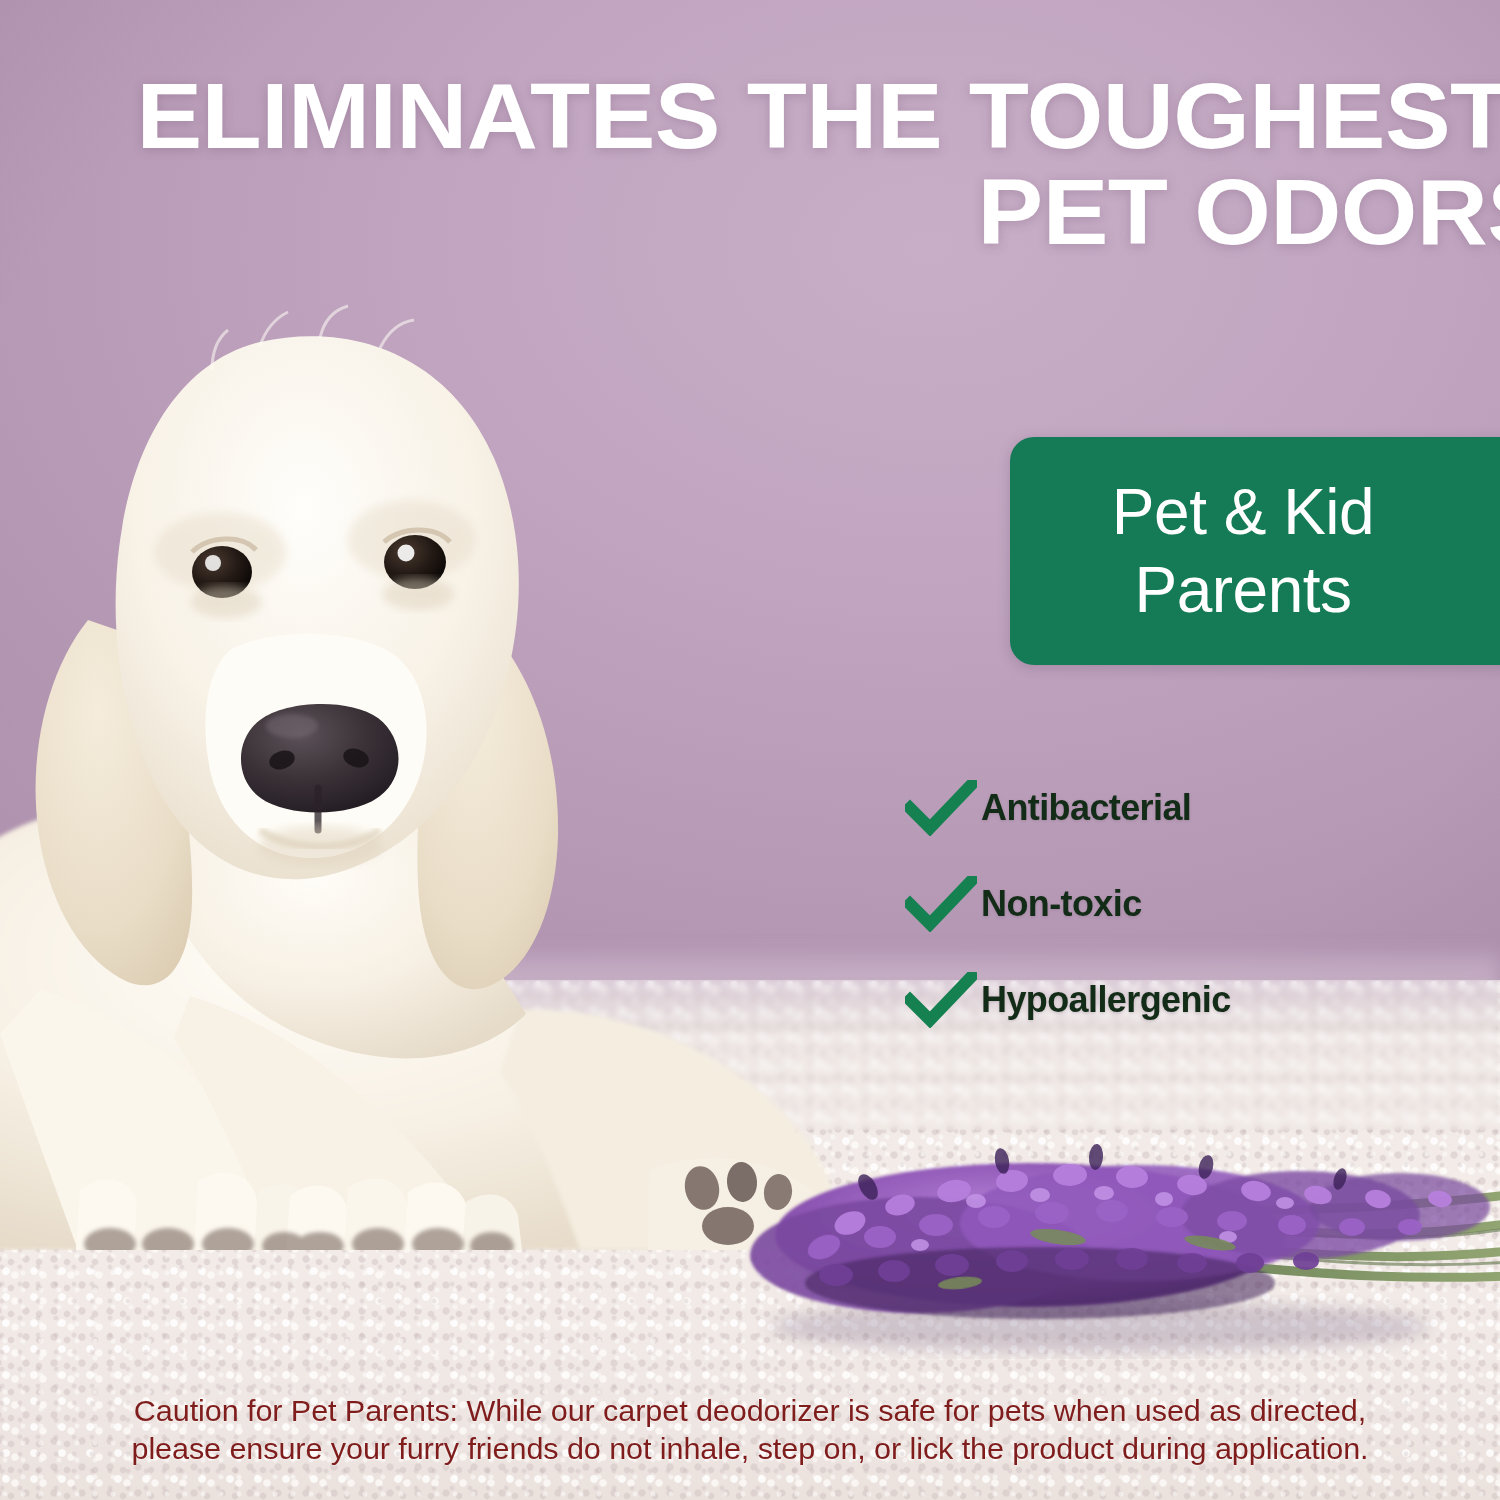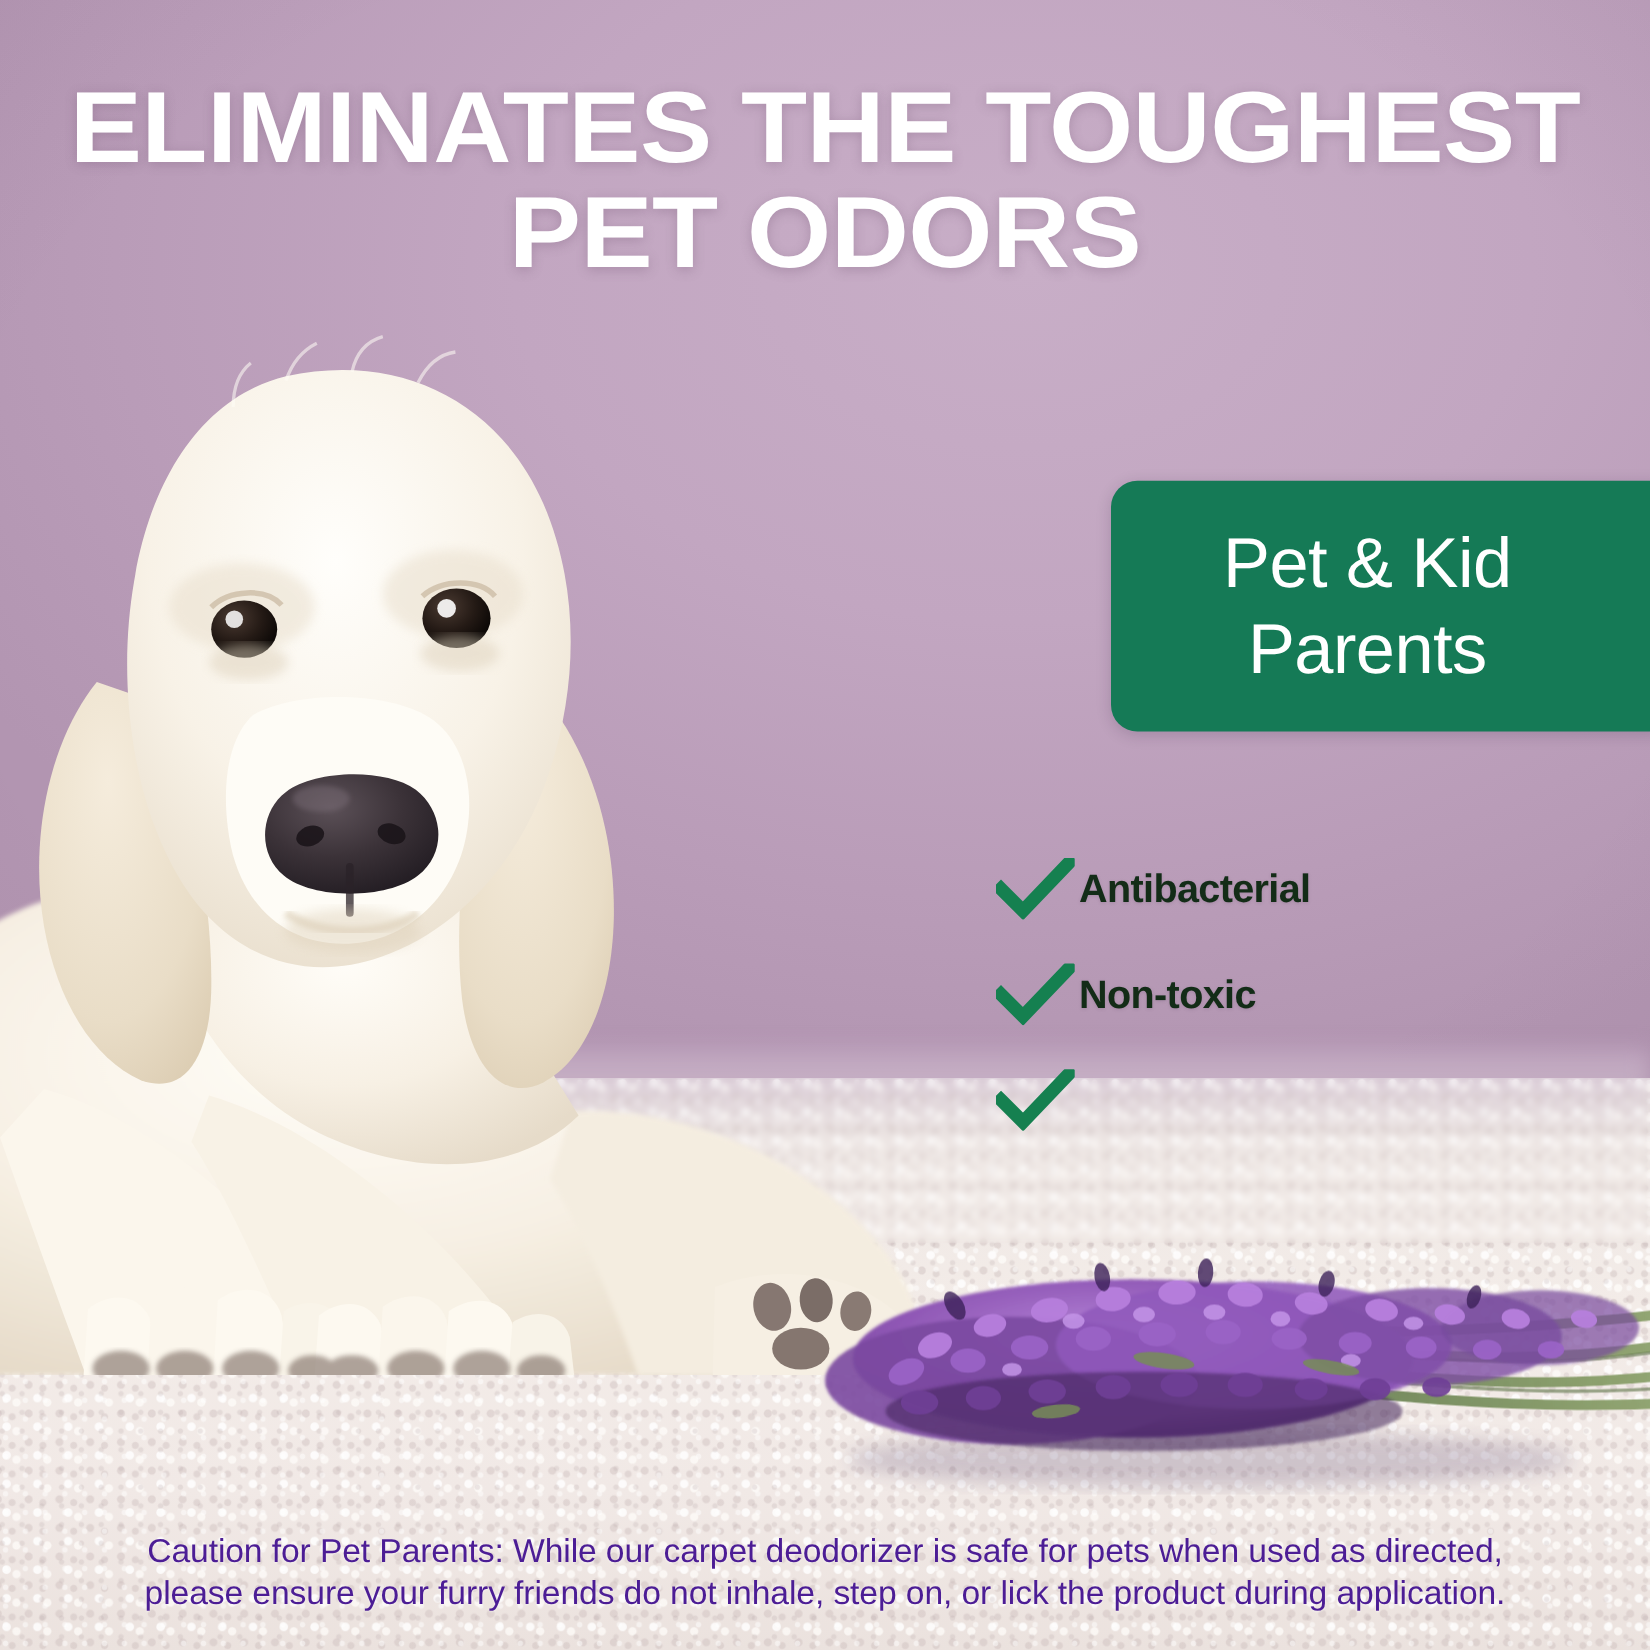--- a/index.html
+++ b/index.html
@@ -75,21 +75,21 @@
 
   
   .headline {
     position:absolute; left:0; top:68px; width:1500px;
     color:#ffffff;
     font-family:"Liberation Sans Narrow","Liberation Sans", sans-serif;
     font-weight:bold;
     font-size:92px;
     line-height:96px;
     letter-spacing:-0.5px;
-    text-align:center;
+    text-align:right;
     text-shadow:0 2px 10px rgba(110,80,110,.30);
   }
   .headline .l1 { display:block; padding:0 40px; transform:scaleX(1.07); }
   .headline .l2 { display:block; transform:scaleX(1.07); }
 
   
   .badge {
     position:absolute; left:1010px; top:437px; width:500px; height:228px;
     background:#157a56;
     border-radius:24px 0 0 24px;
@@ -121,21 +121,21 @@
     line-height:58px;
     letter-spacing:-0.6px;
     white-space:nowrap;
     text-shadow:0 1px 3px rgba(90,70,95,.22);
   }
 
   
   .caption {
     position:absolute; left:0; top:1392px; width:1500px;
     text-align:center;
-    color:#4c1d95;
+    color:#7f1d1d;
     font-family:"Liberation Sans Narrow","Liberation Sans", sans-serif;
     font-size:30px;
     line-height:38px;
     letter-spacing:-0.1px;
     padding:0 30px;
     text-shadow:0 1px 2px rgba(255,255,255,.55);
   }
   .caption .cl { display:block; transform:scaleX(1.02); }
 </style>
 </head>
@@ -424,20 +424,21 @@
       </span>
       <span class="feature-label">Non-toxic</span>
     </div>
 
     <div class="feature-row">
       <span class="check">
         <svg viewBox="0 0 72 56" xmlns="http://www.w3.org/2000/svg">
           <path d="M5 28 L25 48 L67 4" fill="none" stroke="#158050" stroke-width="12" stroke-linecap="square" stroke-linejoin="miter"></path>
         </svg>
       </span>
+      <span class="feature-label">Hypoallergenic</span>
     </div>
 
   </div>
 
   <div class="caption">
     <span class="cl">Caution for Pet Parents: While our carpet deodorizer is safe for pets when used as directed,</span>
     <span class="cl">please ensure your furry friends do not inhale, step on, or lick the product during application.</span>
   </div>
 
 </div>

